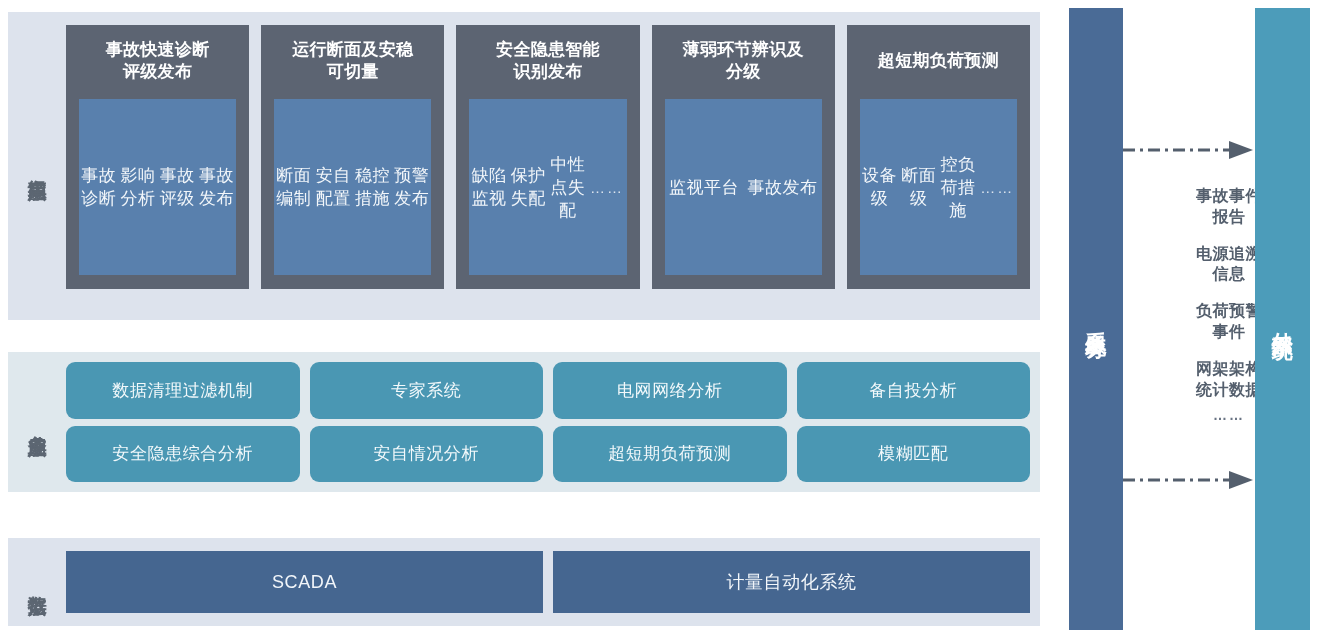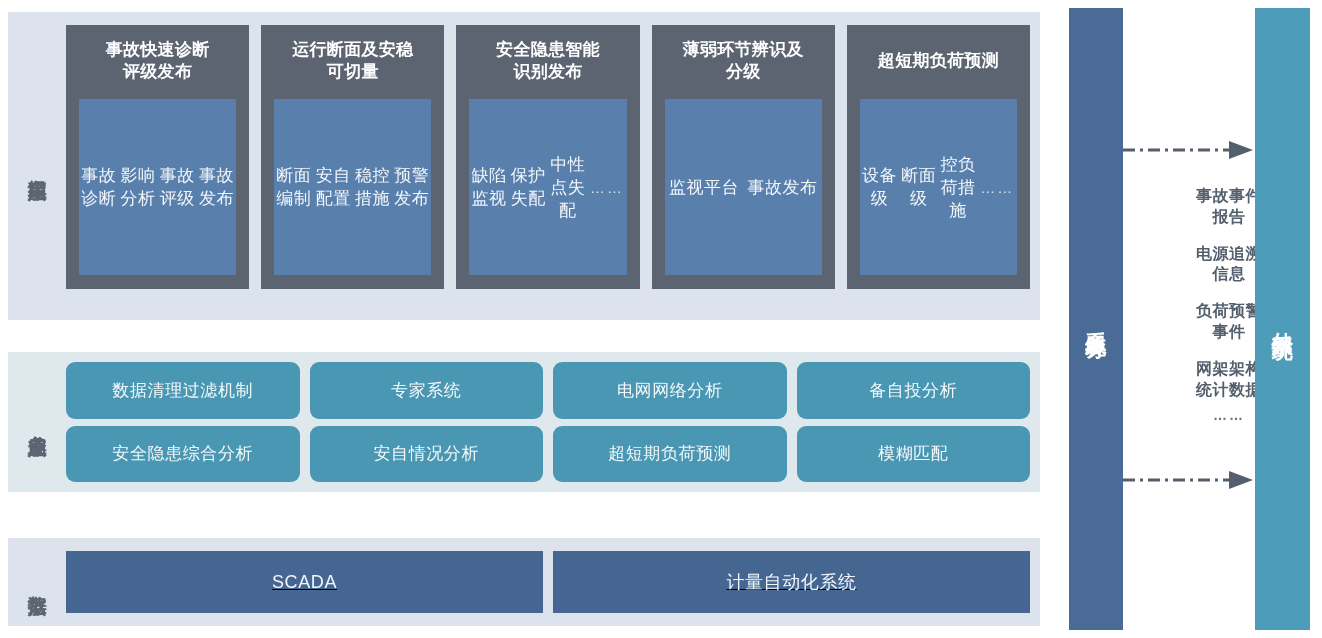--- a/index.html
+++ b/index.html
@@ -140,21 +140,20 @@
   #layer-data {
     left: 8px;
     top: 538px;
     width: 1032px;
     height: 88px;
     background: #dde3ed;
   }
   #layer-data .layer-body {
     padding: 13px 10px 13px 0;
     gap: 10px;
-    text-decoration: underline;
   }
   .data-item {
     flex: 1 1 0;
     background: #456690;
     color: #f2f6fa;
     font-size: 18px;
     display: flex;
     align-items: center;
     justify-content: center;
     letter-spacing: .6px;

